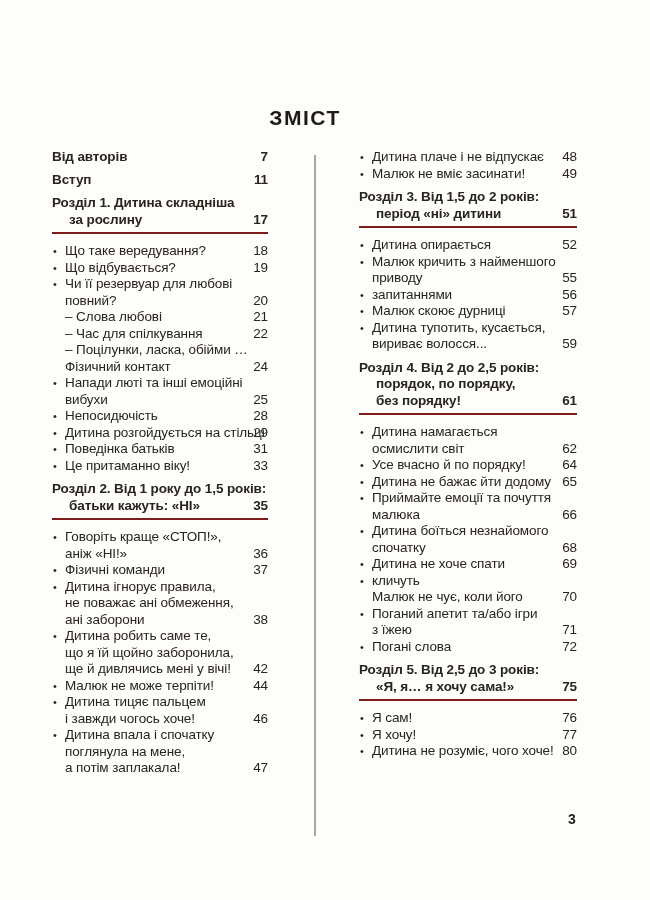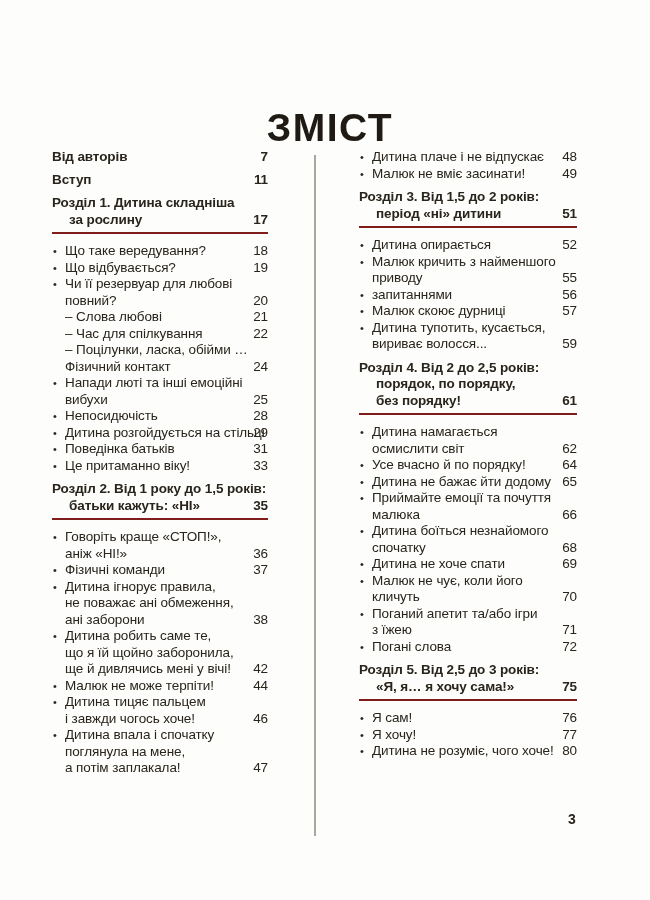--- a/index.html
+++ b/index.html
@@ -10,24 +10,24 @@
   }
   .page {
     position:relative;
     width:650px; height:900px;
     background:#fdfdfb;
     color:#29241c;
     overflow:hidden;
   }
   .title {
     position:absolute;
-    top:106px; left:330px;
+    top:106px; left:305px;
     transform:translateX(-50%);
     margin:0;
-    font-size:39px;
+    font-size:21px;
     font-weight:600;
     letter-spacing:1.5px;
     color:#1f1b14;
     white-space:nowrap;
   }
   .divider {
     position:absolute;
     left:314px; top:155px;
     width:2px; height:681px;
     background:#a9a79f;
@@ -351,22 +351,22 @@
       <div class="entry item">
         <span class="bullet">•</span>
         <div class="lines">
           <span class="line">Дитина не хоче спати</span>
         </div>
         <span class="num">69</span>
       </div>
       <div class="entry item">
         <span class="bullet">•</span>
         <div class="lines">
+          <span class="line">кличуть</span>
           <span class="line">Малюк не чує, коли його</span>
-          <span class="line">кличуть</span>
         </div>
         <span class="num">70</span>
       </div>
       <div class="entry item">
         <span class="bullet">•</span>
         <div class="lines">
           <span class="line">Поганий апетит та/або ігри</span>
           <span class="line">з їжею</span>
         </div>
         <span class="num">71</span>

